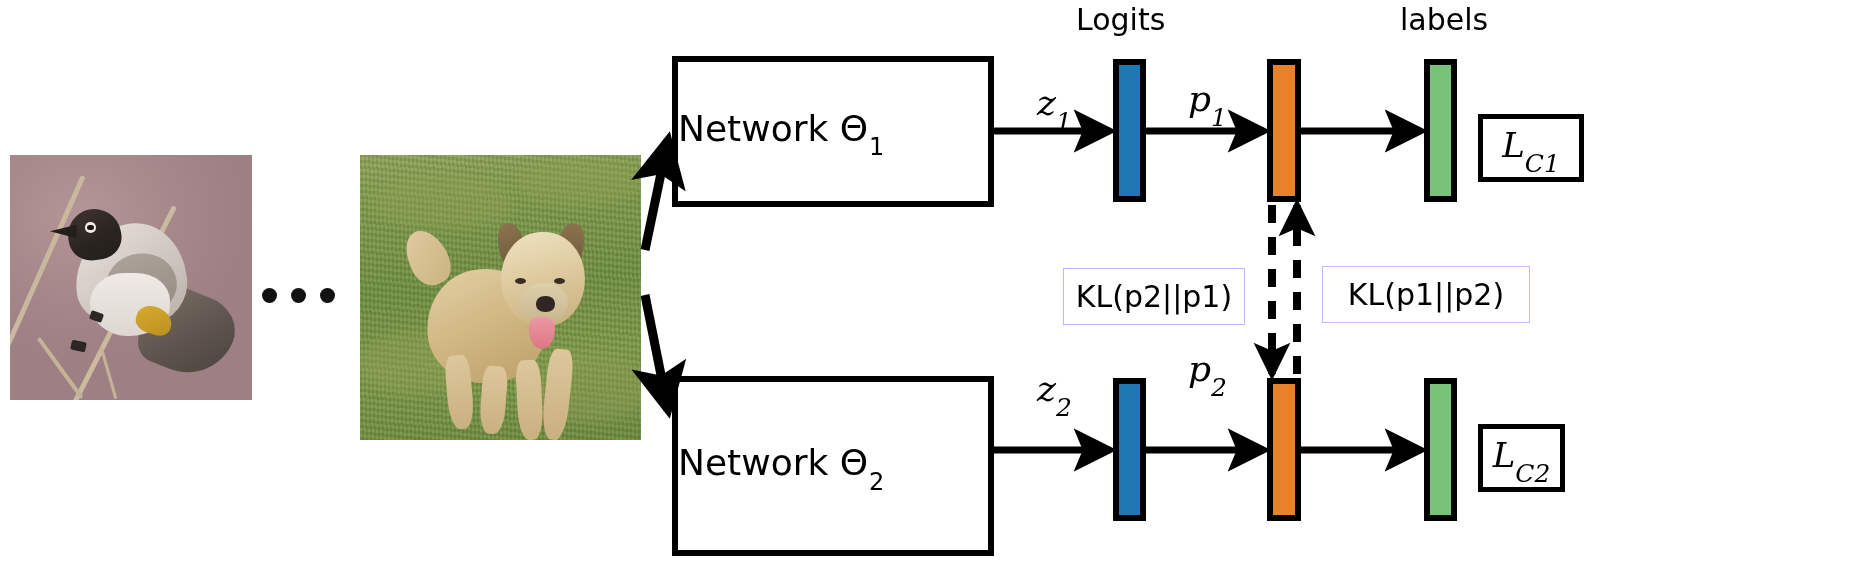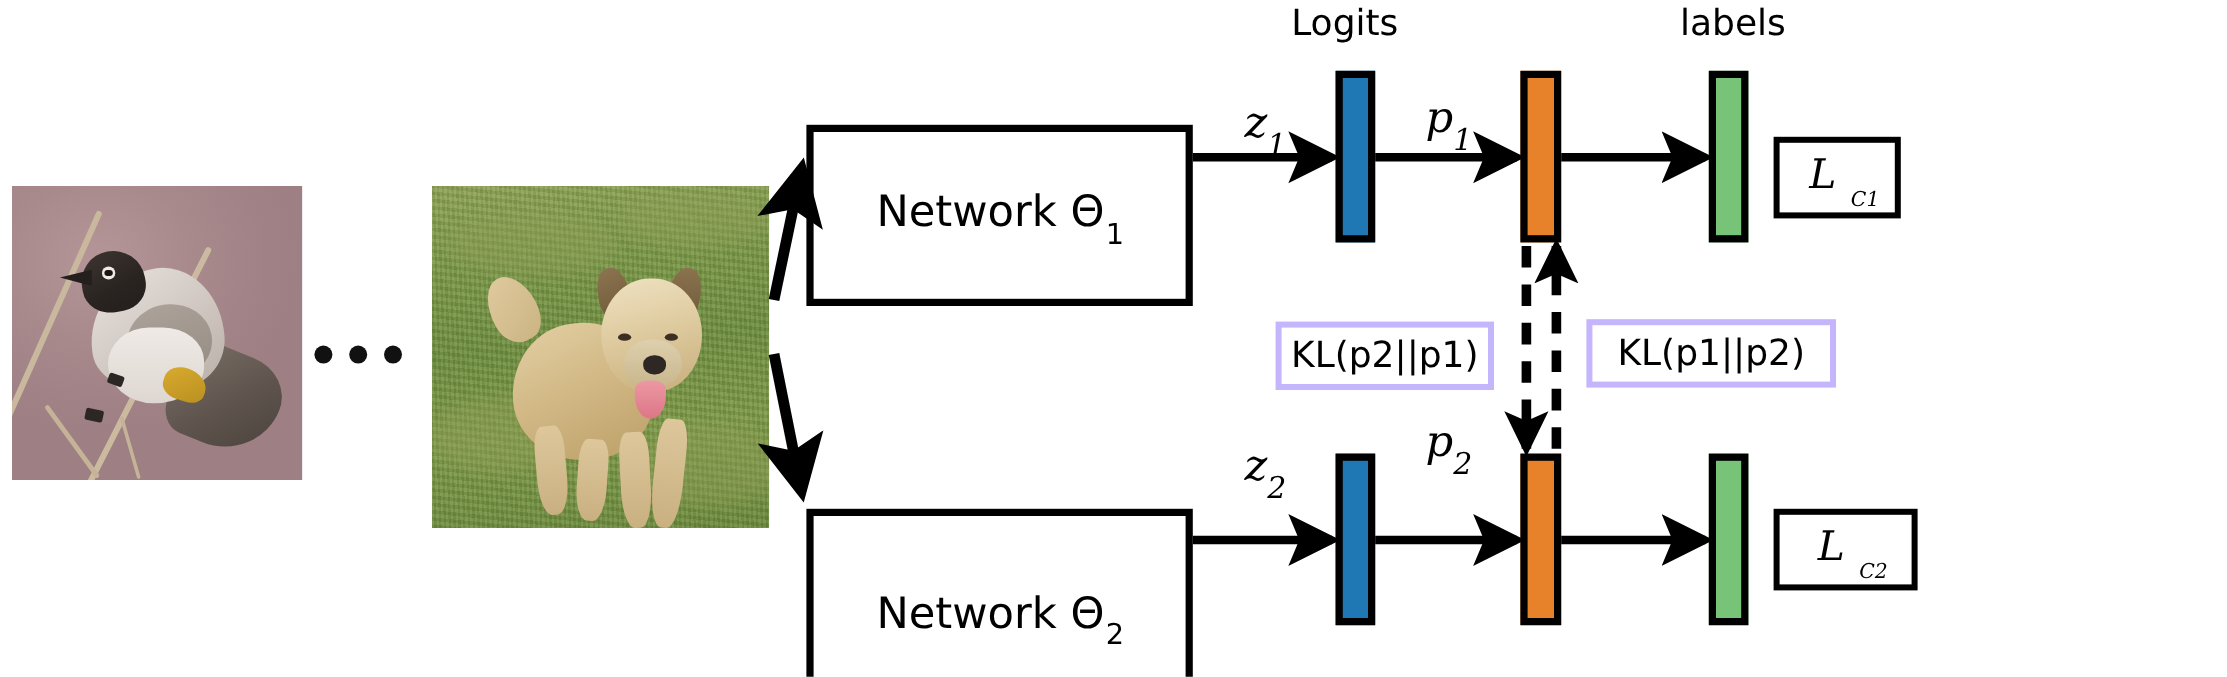--- a/index.html
+++ b/index.html
@@ -7,38 +7,38 @@
        font-family:"DejaVu Sans","Liberation Sans",sans-serif;}
   #stage{position:absolute;left:0;top:0;width:1856px;height:564px;background:#fff;}
   .abs{position:absolute;}
 
   
   .col-head{font-size:30px;color:#000;letter-spacing:0px;white-space:nowrap;
             font-family:"DejaVu Sans","Liberation Sans",sans-serif;}
 
   
   .net-box{border:6px solid #000;background:#fff;box-sizing:border-box;
-           display:flex;align-items:center;justify-content:center;margin-top:48px;}
+           display:flex;align-items:center;justify-content:flex-start;}
   .net-label{font-size:36px;color:#000;white-space:nowrap;}
   .net-label .sub{font-size:24px;vertical-align:sub;position:relative;top:6px;left:1px;}
 
   
   .bar{box-sizing:border-box;border:6px solid #000;}
   .bar-blue{background:#1f77b4;}
   .bar-orange{background:#e8822a;}
   .bar-green{background:#77c378;}
 
   
   .lossbox{border:5px solid #000;background:#fff;box-sizing:border-box;
            display:flex;align-items:center;justify-content:center;}
   .loss-label{font-family:"DejaVu Serif","Liberation Serif",serif;font-style:italic;
               font-size:34px;color:#000;white-space:nowrap;}
-  .loss-label .sub{font-size:17px;vertical-align:sub;position:relative;top:7px;left:12px;
+  .loss-label .sub{font-size:25px;vertical-align:sub;position:relative;top:7px;left:0px;
                    }
-  .klbox{border:5px solid #c4b5fd;background:#fff;box-sizing:border-box;
+  .klbox{border:1px solid #c4b5fd;background:#fff;box-sizing:border-box;
          display:flex;align-items:center;justify-content:center;}
   .kl-label{font-size:30px;color:#000;white-space:nowrap;
             font-family:"DejaVu Sans","Liberation Sans",sans-serif;}
 
   
   .mathvar{font-family:"DejaVu Serif","Liberation Serif",serif;font-style:italic;
            font-size:36px;color:#000;white-space:nowrap;}
   .mathvar .sub{font-size:25px;vertical-align:sub;position:relative;top:7px;
                 font-style:italic;}
 
@@ -226,21 +226,21 @@
   <div class="abs bar bar-blue" style="left:1113px;top:378px;width:33px;height:143px;"></div>
 
   <div class="abs mathvar" style="left:1188px;top:348px;">
     <span>p</span><span class="sub">2</span>
   </div>
 
   <div class="abs bar bar-orange" style="left:1267px;top:378px;width:34px;height:143px;"></div>
 
   <div class="abs bar bar-green" style="left:1424px;top:378px;width:33px;height:143px;"></div>
 
-  <div class="abs lossbox" style="left:1478px;top:424px;width:120px;height:68px;">
+  <div class="abs lossbox" style="left:1478px;top:424px;width:87px;height:68px;">
     <span class="loss-label">
       <span>L</span><span class="sub">C2</span>
     </span>
   </div>
 
   <svg id="arrows" viewBox="0 0 1856 564" xmlns="http://www.w3.org/2000/svg">
     <defs>
       <marker id="ah" markerWidth="7" markerHeight="7" refX="5.2" refY="3.5" orient="auto" markerUnits="strokeWidth">
         <path d="M0,0.4 L6.2,3.5 L0,6.6 L1.3,3.5 Z" fill="#000"></path>
       </marker>

